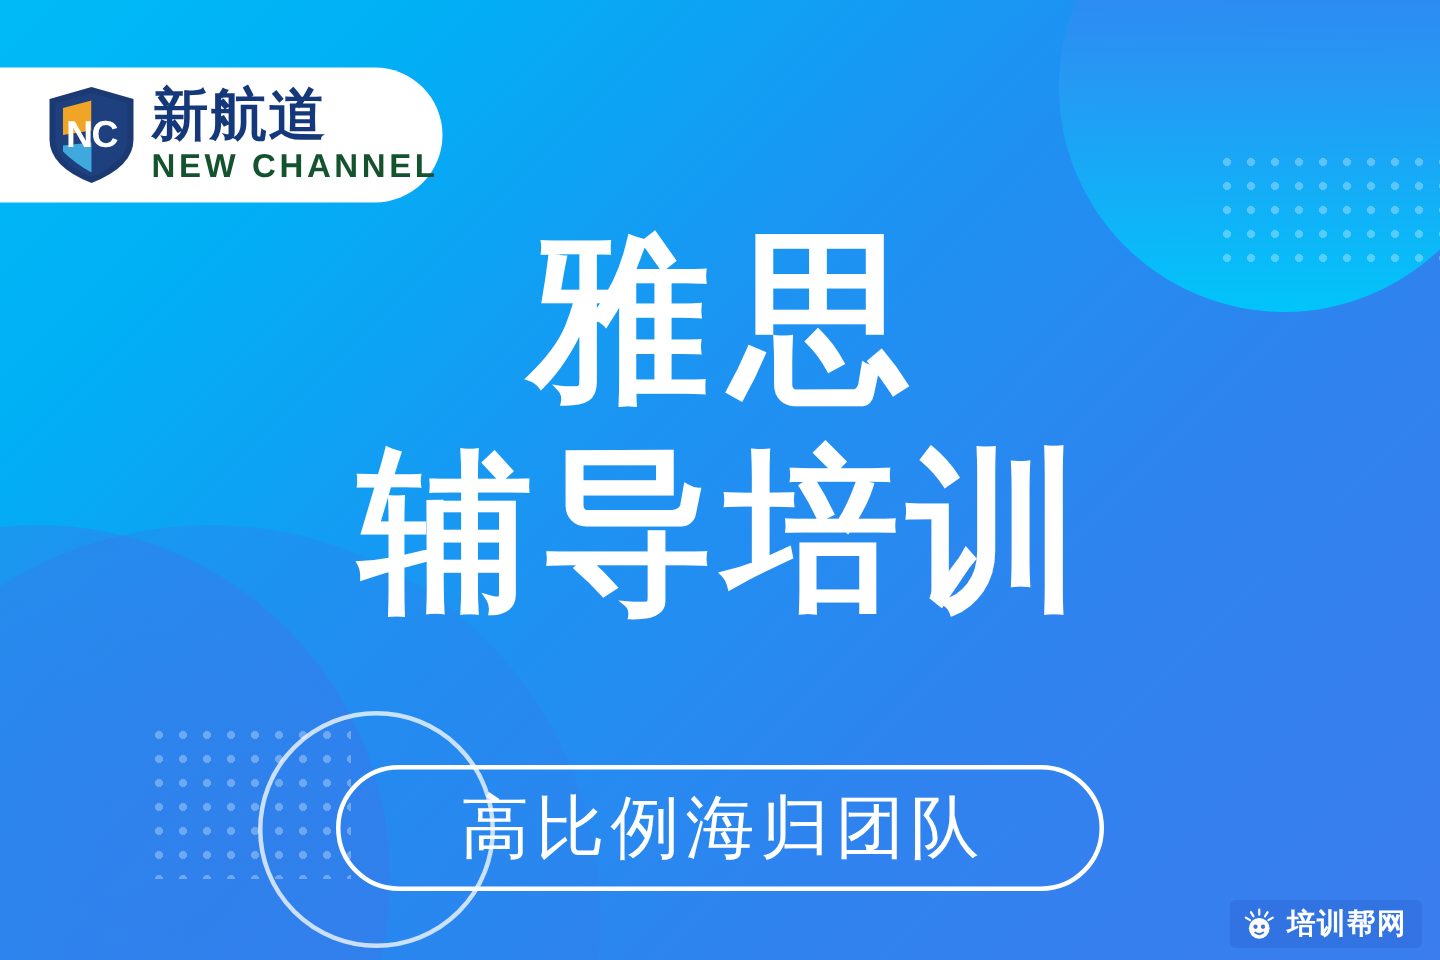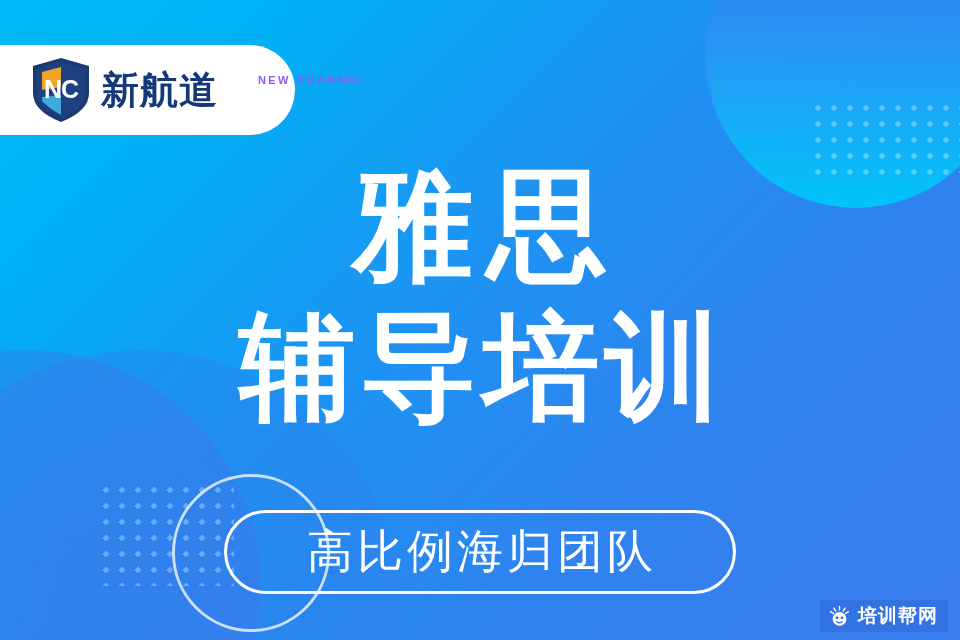--- a/index.html
+++ b/index.html
@@ -103,47 +103,46 @@
     padding-left: 30px;
   }
   #logo-shield {
     width: 62px;
     height: 66px;
     flex: 0 0 auto;
   }
   #logo-wordmark {
     margin-left: 9px;
     display: flex;
-    flex-direction: row;
+    flex-direction: column;
     justify-content: center;
     line-height: 1;
-    gap: 40px;
   }
   #logo-cn {
     font-size: 38px;
     font-weight: 700;
     color: #15387A;
     letter-spacing: 1px;
     white-space: nowrap;
   }
   #logo-en {
     margin-top: 4px;
-    font-size: 11px;
-    font-weight: 700;
-    color: #8b5cf6;
+    font-size: 22px;
+    font-weight: 700;
+    color: #14532d;
     letter-spacing: 2.4px;
     white-space: nowrap;
   }
 
   
   #headline {
     position: absolute;
     left: 0;
     right: 0;
-    top: 165px;
+    top: 152px;
     text-align: center;
   }
   .headline-line {
     color: #ffffff;
     font-weight: 700;
     text-align: center;
     white-space: nowrap;
   }
   #headline-line-1 {
     font-size: 120px;

